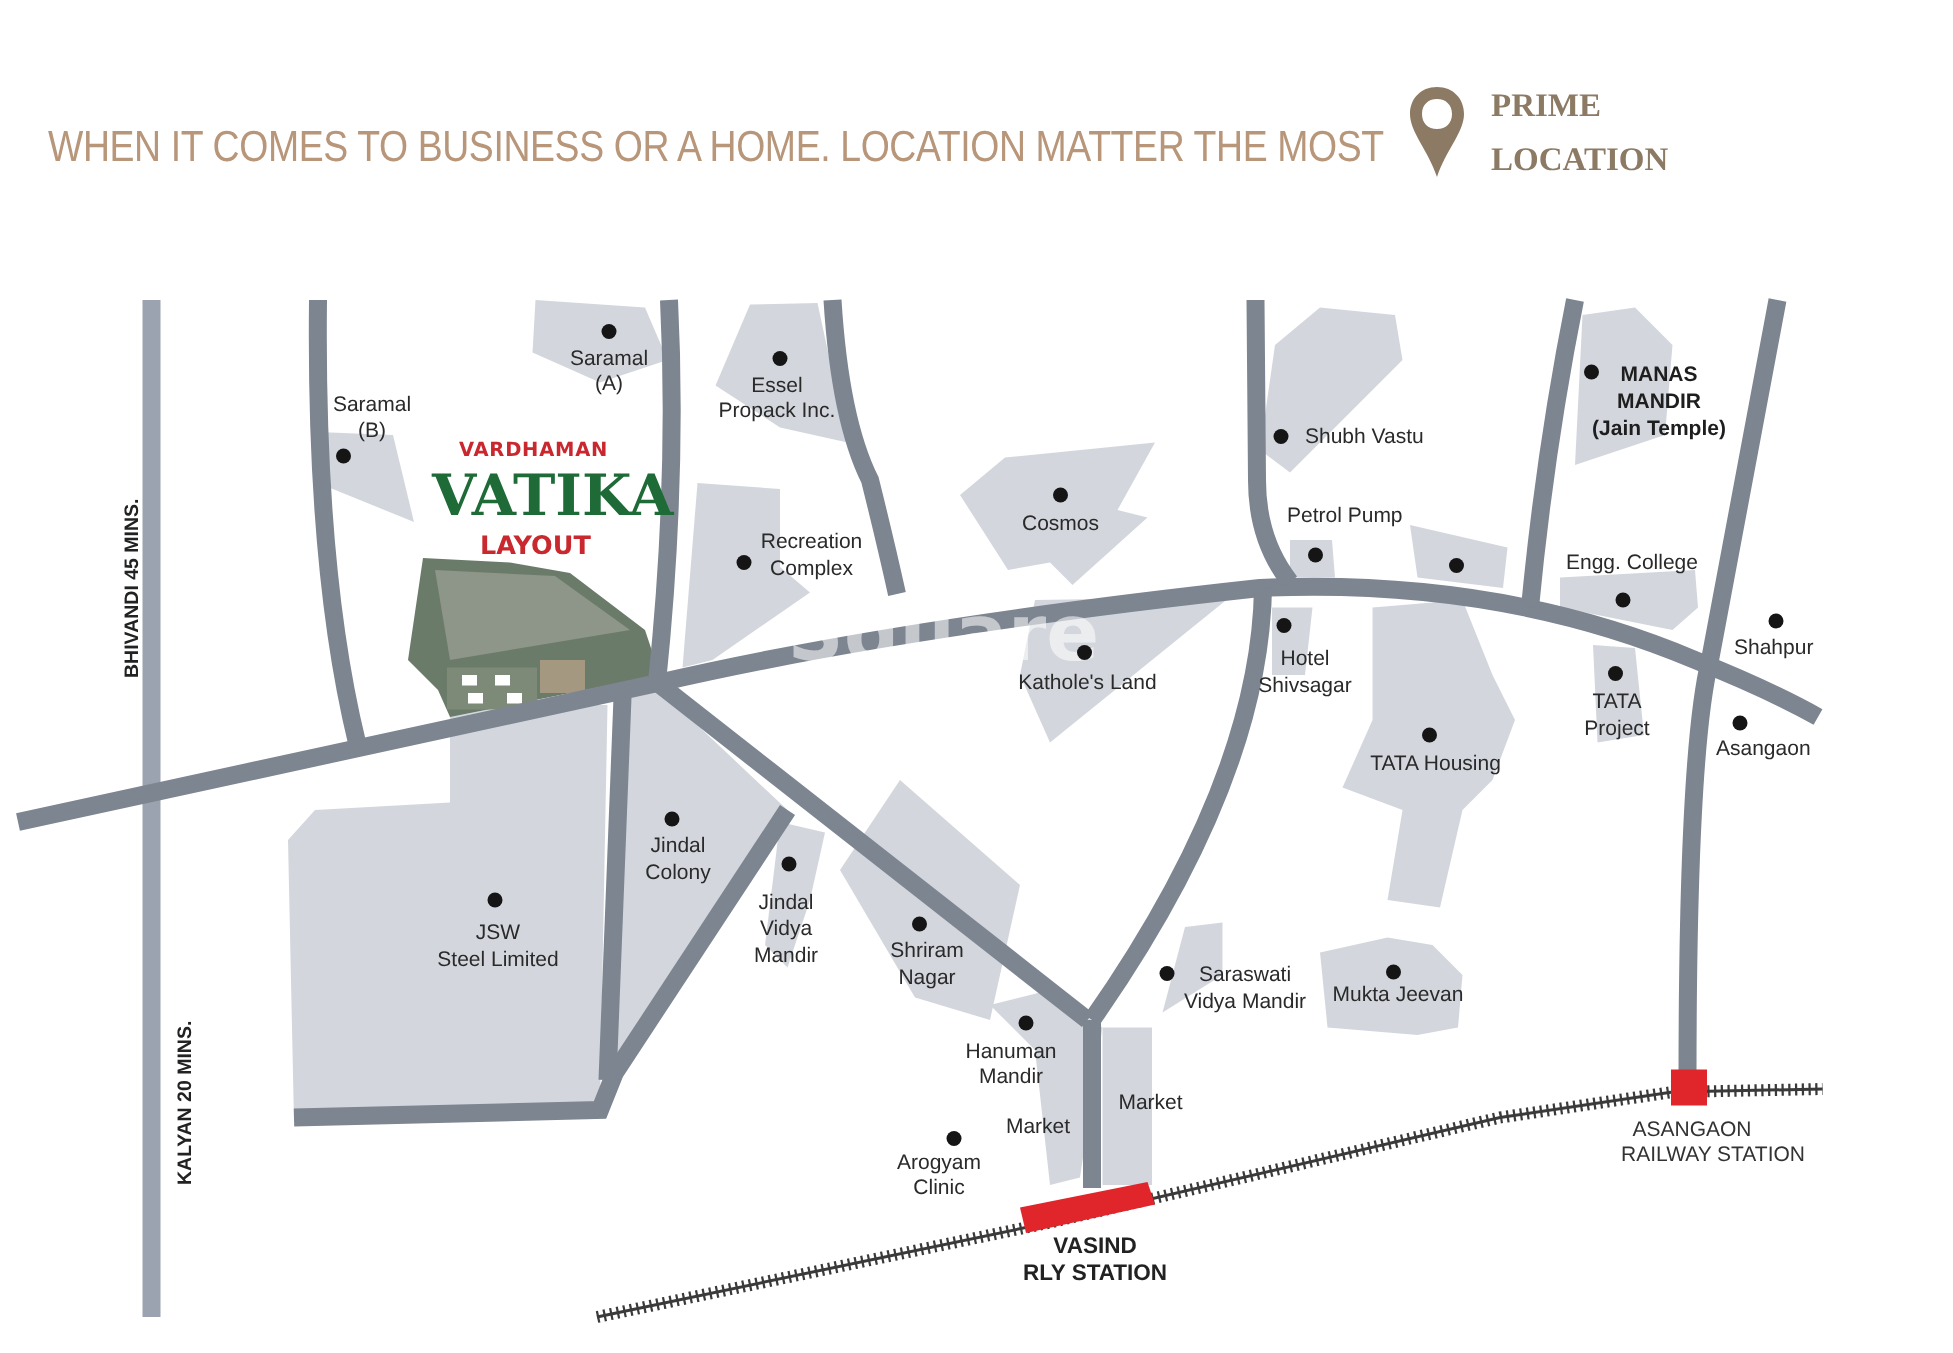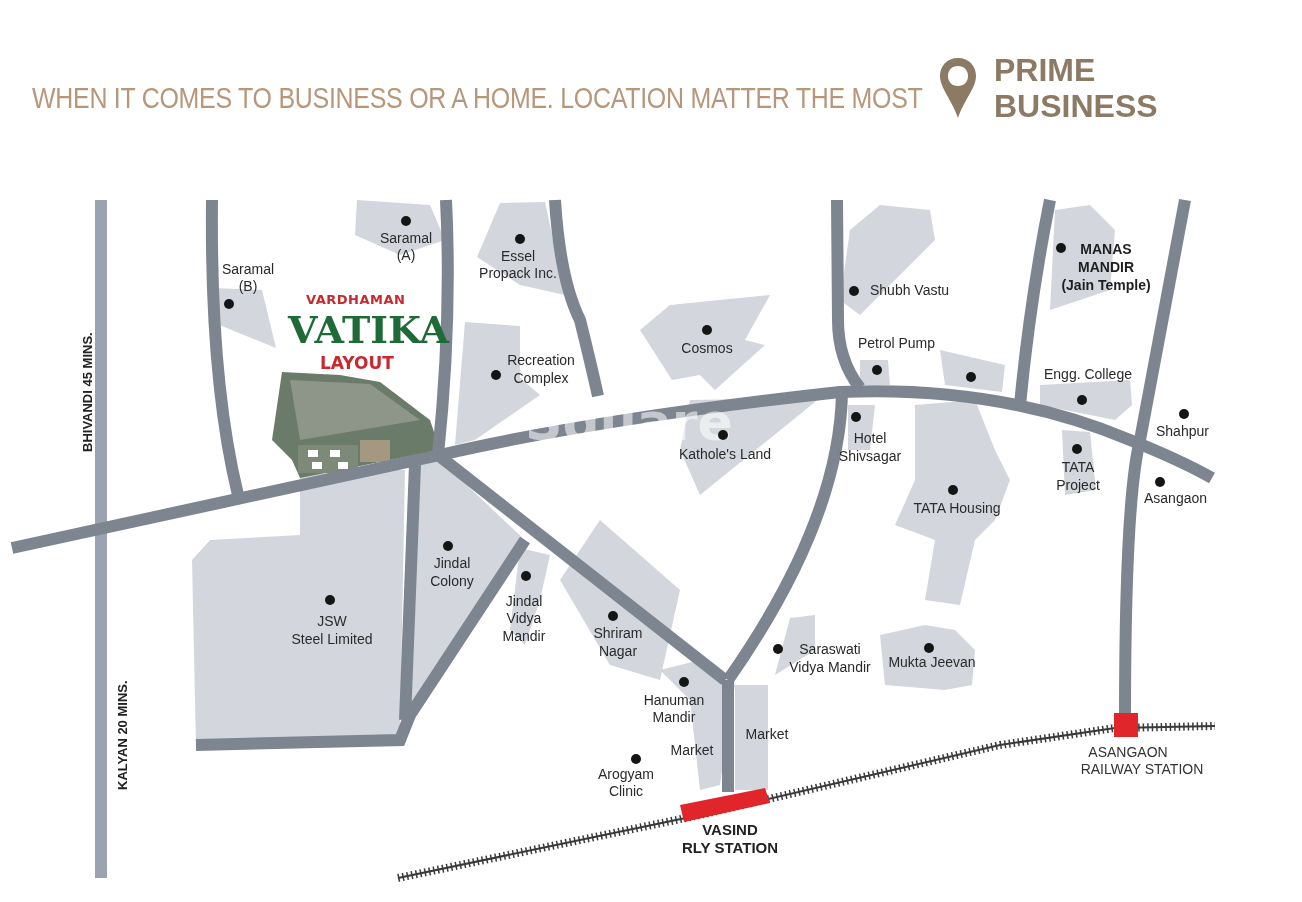--- a/index.html
+++ b/index.html
@@ -1,20 +1,20 @@
 <!DOCTYPE html>
 <html><head>
 <meta charset="utf-8">
 <style>
   html, body { margin: 0; padding: 0; background: #ffffff; }
   body { width: 1302px; height: 902px; position: relative; overflow: hidden; font-family: "Liberation Sans", sans-serif; }
   .headline { position: absolute; left: 32px; top: 82px; font-family: "Liberation Sans", sans-serif; font-size: 29px; color: #b8967a; letter-spacing: -0.3px; transform: scaleX(0.86); transform-origin: left top; white-space: nowrap; }
   .prime { position: absolute; left: 938px; top: 52px; display: flex; align-items: center; }
   .prime-icon { width: 40px; height: 64px; margin-right: 16px; }
-  .prime-text { font-family: Liberation Sans, sans-serif; font-weight: bold; font-size: 32px; line-height: 36px; color: #8c7a64; }
+  .prime-text { font-family: Liberation Serif, serif; font-weight: bold; font-size: 22px; line-height: 36px; color: #8c7a64; }
   svg.map { position: absolute; left: 0; top: 0; }
   .lbl { font-family: "Liberation Sans", sans-serif; font-size: 14px; fill: #2a2a2a; }
   .lbl-b { font-family: "Liberation Sans", sans-serif; font-size: 14px; font-weight: bold; fill: #1e1e1e; }
   .rot { font-family: "Liberation Sans", sans-serif; font-size: 13px; font-weight: bold; fill: #222; }
   .st { font-family: "Liberation Sans", sans-serif; font-size: 14px; fill: #333; }
   .st-b { font-family: "Liberation Sans", sans-serif; font-size: 15px; font-weight: bold; fill: #222; }
   .brand-v { font-family: "DejaVu Sans", sans-serif; font-size: 13px; font-weight: bold; fill: #c8282e; letter-spacing: 0.5px; }
   .brand-k { font-family: "DejaVu Serif", serif; font-size: 38px; font-weight: bold; fill: #1f6b38; }
   .brand-l { font-family: "DejaVu Sans", sans-serif; font-size: 17px; font-weight: bold; fill: #c8282e; }
   .wm { font-family: "DejaVu Sans", sans-serif; font-size: 52px; font-weight: bold; fill: #ffffff; opacity: 0.55; }
@@ -23,21 +23,21 @@
 <body>
 
 <div class="headline">WHEN IT COMES TO BUSINESS OR A HOME. LOCATION MATTER THE MOST</div>
 
 <div class="prime">
   <svg class="prime-icon" viewBox="0 0 40 64">
     <path d="M20 2 C9 2 2 10 2 20 C2 32 14 44 20 62 C26 44 38 32 38 20 C38 10 31 2 20 2 Z M20 10 C26 10 30 14 30 20 C30 26 26 30 20 30 C14 30 10 26 10 20 C10 14 14 10 20 10 Z" fill="#8c7a64" fill-rule="evenodd"></path>
   </svg>
   <div class="prime-text">
     <div>PRIME</div>
-    <div>BUSINESS</div>
+    <div>LOCATION</div>
   </div>
 </div>
 
 <svg class="map" width="1302" height="902" viewBox="0 0 1302 902">
 
   <g fill="#d3d7dd">
     <polygon points="357,200 430,205 445,240 400,255 355,235"></polygon>
     <polygon points="212,288 262,290 276,348 212,322"></polygon>
     <polygon points="500,203 545,202 565,295 520,285 477,257"></polygon>
     <polygon points="465,322 520,326 520,378 540,395 475,440 455,445"></polygon>

